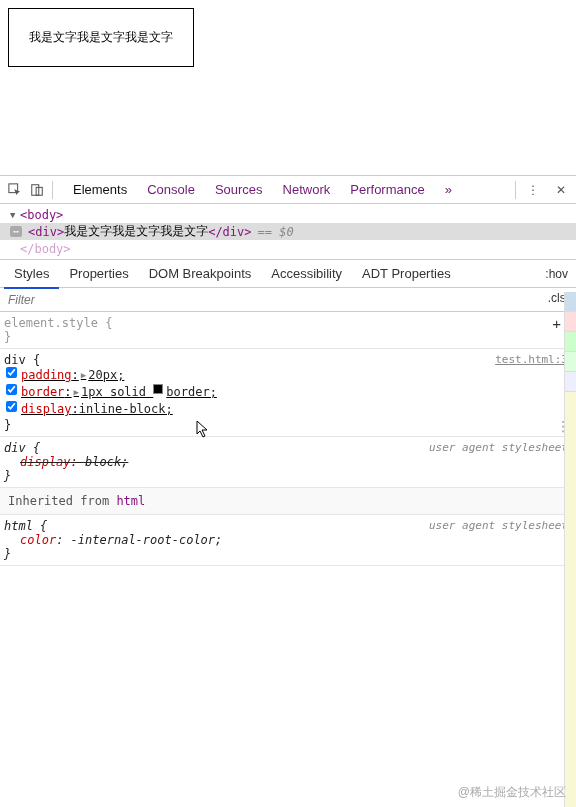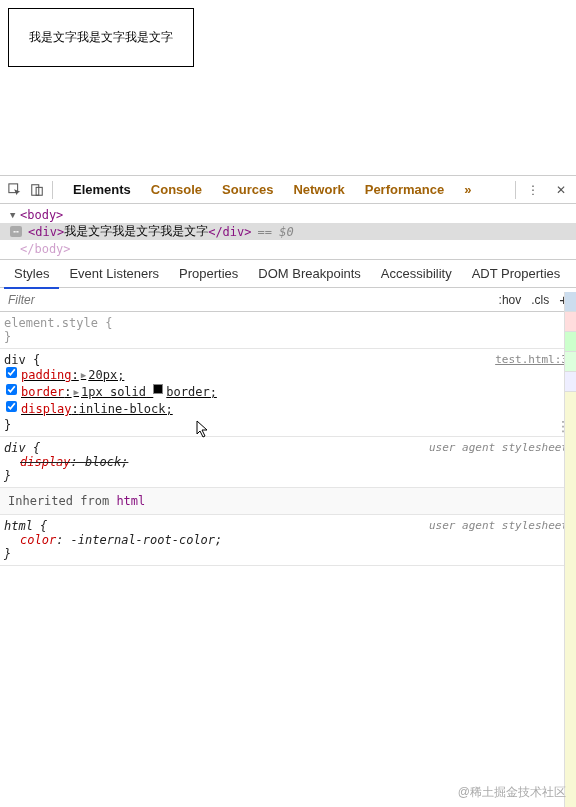--- a/index.html
+++ b/index.html
@@ -2,40 +2,40 @@
 <html><head>
 <meta charset="utf-8">
 <style>
 * { box-sizing: border-box; margin: 0; padding: 0; }
 body { font-family: Arial, sans-serif; font-size: 12px; background: #fff; width: 576px; height: 807px; overflow: hidden; position: relative; }
 .page-area { padding: 8px; height: 175px; }
 .demo-box { border: 1px solid #000; padding: 20px; display: inline-block; font-size: 12px; }
 .devtools { border-top: 1px solid #ccc; font-family: "Segoe UI", Arial, sans-serif; }
 .dt-bar { display: flex; align-items: center; height: 28px; border-bottom: 1px solid #ccc; padding: 0 4px; }
 .dt-icon { width: 22px; height: 22px; display: flex; align-items: center; justify-content: center; cursor: pointer; color: #555; }
-.dt-tabs { display: flex; align-items: center; flex: 1; gap: 0; margin-left: 6px; font-weight: bold; }
-.dt-tab { padding: 6px 10px; cursor: pointer; color: #a16207; font-size: 13px; }
+.dt-tabs { display: flex; align-items: center; flex: 1; gap: 0; margin-left: 6px; }
+.dt-tab { padding: 6px 10px; cursor: pointer; color: #701a75; font-size: 13px; }
 .dt-tab.active { color: #111; }
 .dt-bar-right { display: flex; align-items: center; gap: 6px; margin-left: auto; }
 .dom { background: #fff; font-family: Consolas, monospace; font-size: 12px; padding: 2px 0; border-bottom: 1px solid #ccc; }
 .dom-line { display: flex; align-items: center; height: 17px; padding-left: 10px; }
 .dom-line.sel { background: #ddd; }
 .arrow { color: #666; width: 10px; display: inline-block; font-size: 9px; }
 .dots { background: #aaa; color: #fff; border-radius: 2px; padding: 0 3px; font-size: 10px; margin-right: 6px; }
 .tag { color: #881280; }
 .txt { color: #000; }
 .eq { color: #888; font-style: italic; margin-left: 6px; }
 .crumbs { background: #f3f3f3; border-bottom: 1px solid #ccc; padding: 4px 10px; color: #555; font-size: 12px; }
 .crumbs span { margin-right: 14px; cursor: pointer; }
 .subtabs { display: flex; align-items: center; border-bottom: 1px solid #ccc; height: 28px; padding: 0 4px; }
 .subtab { padding: 6px 10px; cursor: pointer; color: #333; font-size: 13px; }
 .subtab.active { color: #333; border-bottom: 2px solid #1d4ed8; margin-bottom: -1px; }
 .filter-bar { display: flex; align-items: center; border-bottom: 1px solid #ccc; height: 24px; padding: 0 8px; }
 .filter-input { flex: 1; border: none; outline: none; font-size: 12px; color: #888; font-style: italic; }
-.filter-right { display: flex; gap: 10px; color: #333; font-size: 12px; align-items: center; }
+.filter-right { display: flex; gap: 10px; color: #333; font-size: 12px; align-items: center; flex-direction: column; }
 .plus { font-size: 15px; cursor: pointer; }
 .styles { font-family: Consolas, monospace; font-size: 12px; padding: 0; }
 .rule { padding: 4px 8px 4px 4px; border-bottom: 1px solid #e5e5e5; position: relative; }
 .rule.ital { font-style: italic; color: #222; }
 .origin { float: right; text-decoration: underline; color: #888; font-size: 11px; }
 .origin.ua { font-style: italic; text-decoration: none; color: #888; }
 .sel-line { color: #222; }
 .sel-line.gray { color: #999; }
 .decl { display: flex; align-items: flex-start; padding-left: 2px; line-height: 17px; text-decoration: underline; }
 .decl input[type=checkbox] { margin-right: 4px; width: 11px; height: 11px; }
@@ -103,21 +103,20 @@
     </div>
     <div class="dom-line">
       <span style="width:10px"></span>
       <span class="tag" style="opacity:.4">&lt;/body&gt;</span>
     </div>
   </div>
 
 
   <div class="subtabs">
     <div class="subtab active">Styles</div>
-    <div class="subtab">Event Listeners</div>
     <div class="subtab">Properties</div>
     <div class="subtab">DOM Breakpoints</div>
     <div class="subtab">Accessibility</div>
     <div class="subtab">ADT Properties</div>
   </div>
 
   <div class="filter-bar">
     <input class="filter-input" placeholder="Filter" style="">
     <div class="filter-right">
       <span>:hov</span>

